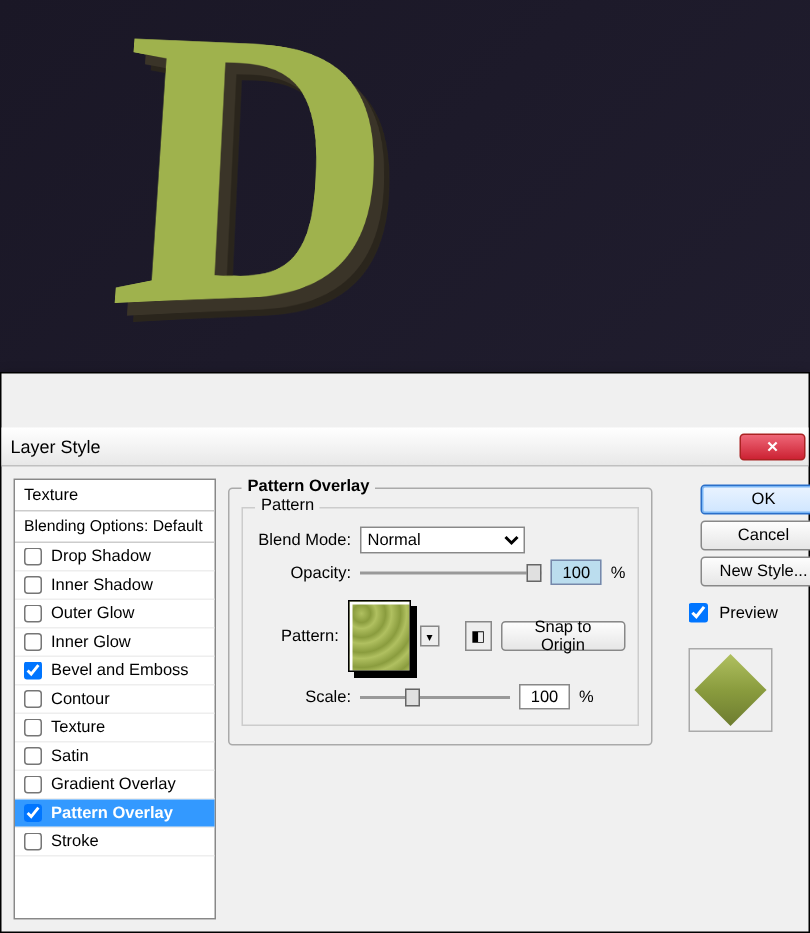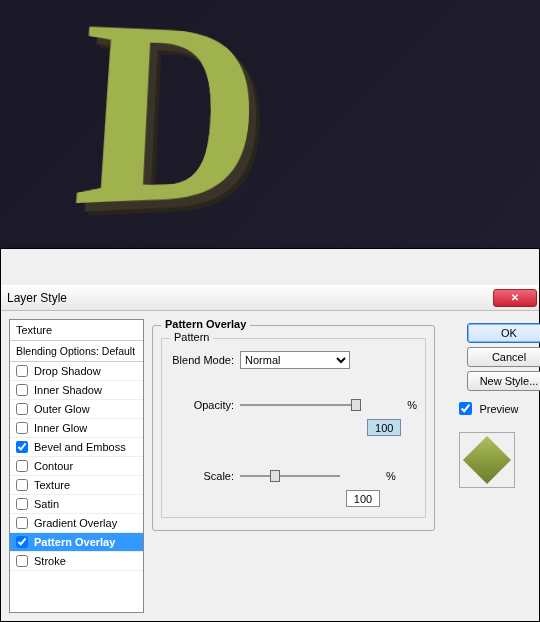--- a/index.html
+++ b/index.html
@@ -170,21 +170,20 @@
     border: 1px solid #666;
   }
   .num-input {
     width: 34px;
     height: 17px;
     border: 1px solid #78a;
     background: #bde;
     font-size: 11px;
     text-align: center;
     padding: 0;
-    margin-top: 46px;
   }
   .num-input.plain { background:#fff; border:1px solid #888; }
   .pattern-swatch {
     width: 48px;
     height: 48px;
     border: 1px solid #000;
     box-shadow: 2px 2px 0 #fff inset, 4px 4px 0 #000;
     background: repeating-radial-gradient(circle at 8px 8px, #b0c060 0, #8a9c3e 6px, #b0c060 10px);
     position: relative;
   }
@@ -344,20 +343,30 @@
             <span class="row-label">Opacity:</span>
             <div class="slider">
               <div class="slider-track">
                   <div class="slider-thumb" style="left:calc(100% - 10px)"></div>
                 </div>
             </div>
             <input class="num-input" value="100" style="">
             <span>%</span>
           </div>
 
+          <div class="row" style="margin-top:10px">
+            <span class="row-label">Pattern:</span>
+            <div class="pattern-swatch"></div>
+            <div class="pattern-dd">
+                <span>▾</span>
+              </div>
+            <div style="width:6px"></div>
+            <div class="snap-icon">◧</div>
+            <button class="btn">Snap to Origin</button>
+          </div>
 
           <div class="row" style="margin-top:8px">
             <span class="row-label">Scale:</span>
             <div class="slider" style="max-width:100px">
               <div class="slider-track">
                   <div class="slider-thumb" style="left:30%"></div>
                 </div>
             </div>
             <input class="num-input plain" value="100" style="">
             <span>%</span>

